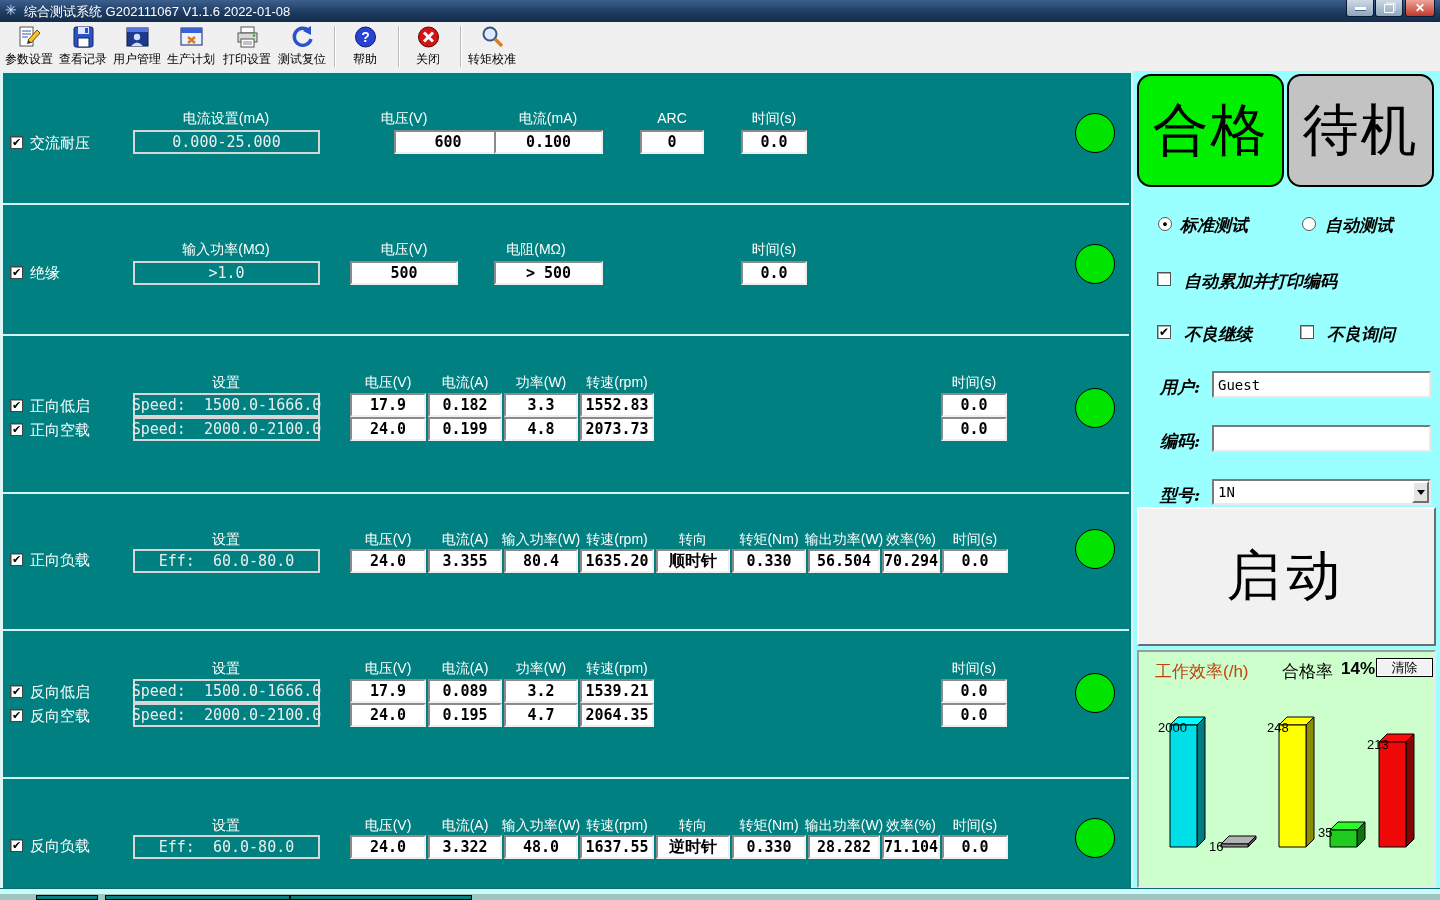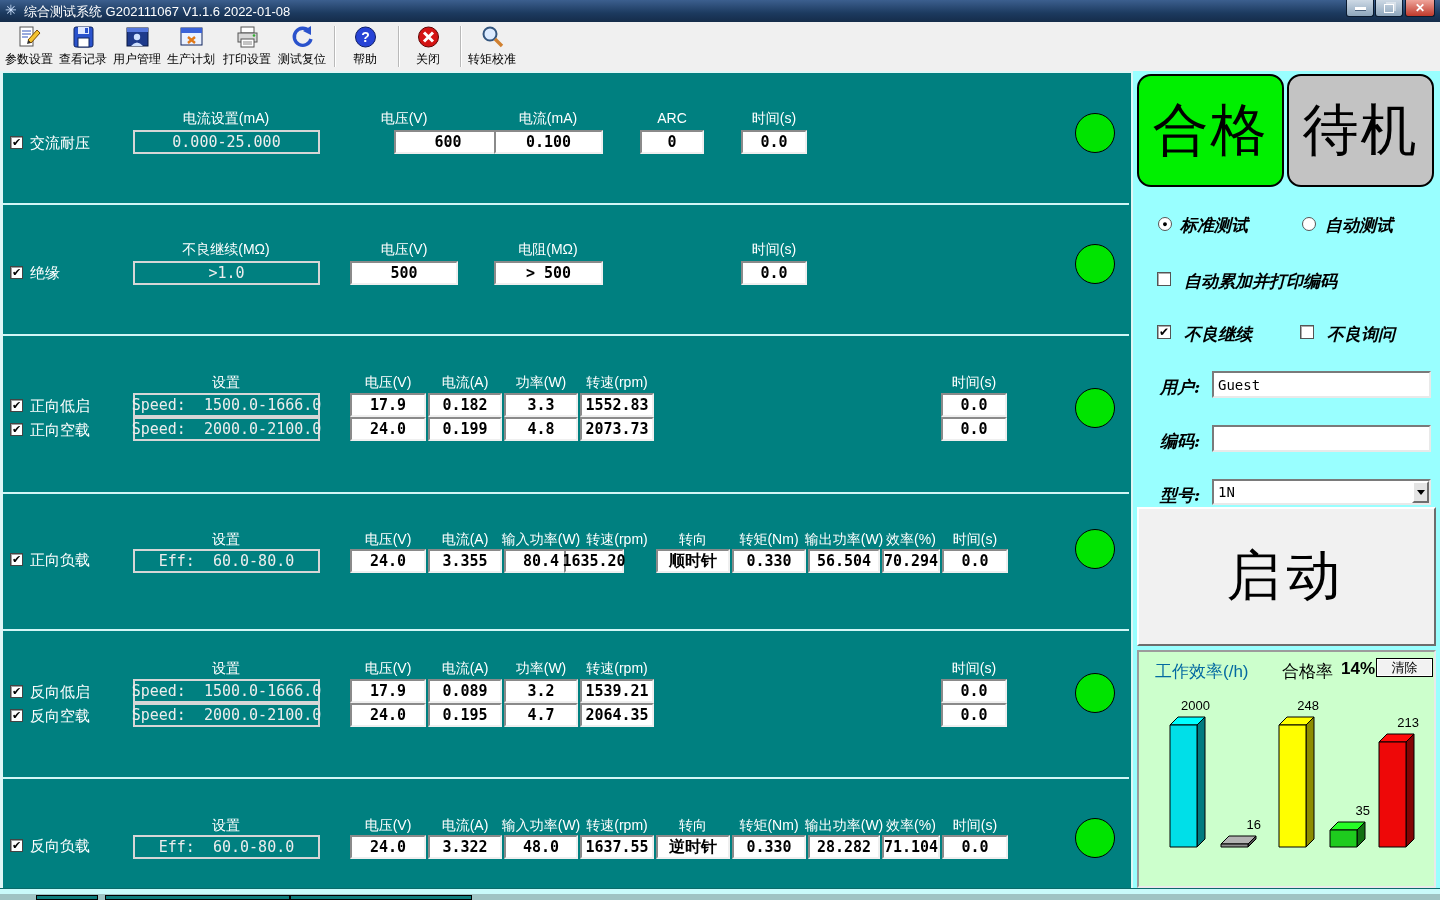--- a/index.html
+++ b/index.html
@@ -61,28 +61,28 @@
              background:#e4e4e4;border:2px solid;border-color:#fff #6f6f6f #6f6f6f #fff;
              display:flex;align-items:center;justify-content:center;}
   .arrow-down{width:0;height:0;border:4px solid transparent;border-top:5px solid #000;margin-top:4px;}
   #start-btn{position:absolute;left:1137px;top:507px;width:299px;height:139px;box-sizing:border-box;
              background:#f1f1f1;border:2px solid;border-color:#fff #6d6d6d #6d6d6d #fff;
              display:flex;align-items:center;justify-content:center;
              font:54px "DejaVu Serif",serif;color:#000;letter-spacing:6px;}
   
   #chart-panel{position:absolute;left:1137px;top:650px;width:299px;height:238px;box-sizing:border-box;
                background:#ccffcc;border:2px solid;border-color:#9c9c9c #e9e9e9 #e9e9e9 #9c9c9c;}
-  #chart-title{position:absolute;left:1155px;top:660px;font-size:17px;color:#0369a1;white-space:nowrap;}
+  #chart-title{position:absolute;left:1155px;top:660px;font-size:17px;color:#c2410c;white-space:nowrap;}
   #pass-label{position:absolute;left:1282px;top:660px;font-size:17px;color:#000;}
   #pass-value{position:absolute;left:1341px;top:659px;font:bold 17px "Liberation Sans",sans-serif;color:#000;}
   #clear-btn{position:absolute;left:1376px;top:658px;width:57px;height:19px;box-sizing:border-box;
              background:#f2f2f2;border:1px solid #000;box-shadow:inset 0 0 0 1px #fff;
              display:flex;align-items:center;justify-content:center;font-size:13px;color:#000;}
   #bars{position:absolute;left:1137px;top:650px;width:299px;height:238px;}
-  .bar-val{position:absolute;width:52px;text-align:right;font:13px "Liberation Sans",sans-serif;color:#000;}
+  .bar-val{position:absolute;width:52px;text-align:left;font:13px "Liberation Sans",sans-serif;color:#000;margin-top:22px;}
   .bar-lab{position:absolute;width:56px;text-align:center;font:15px "Liberation Sans",sans-serif;color:#000;margin-top:38px;}
   
   #strip1{position:absolute;left:0;top:888px;width:1440px;height:6px;background:#c9fbfb;border-top:1px solid #0a6a6a;box-sizing:border-box;}
   #strip2{position:absolute;left:0;top:894px;width:1440px;height:6px;background:#9fc4c4;}
   .tseg{position:absolute;top:895px;height:5px;background:#0c7d7d;border:1px solid #000;box-sizing:border-box;}
 </style>
 </head>
 <body>
 
 <div id="screen">
@@ -202,25 +202,25 @@
     <div class="hdr" style="left:672px;top:110px;">ARC</div>
     <div class="vbox" style="left:640px;top:130px;width:64px;">0</div>
     <div class="hdr" style="left:774px;top:110px;">时间(s)</div>
     <div class="vbox" style="left:741px;top:130px;width:66px;">0.0</div>
     <div class="ind" style="left:1075px;top:113px;"></div>
   </div>
 
   <div>
     <span class="chk" style="left:10px;top:266px;">✔</span>
     <span class="chklbl" style="left:30px;top:264px;font-family:Liberation Serif, serif;">绝缘</span>
-    <div class="hdr" style="left:226px;top:241px;">不良继续(MΩ)</div>
+    <div class="hdr" style="left:226px;top:241px;">输入功率(MΩ)</div>
     <div class="sbox" style="left:133px;top:261px;width:187px;">&gt;1.0</div>
     <div class="hdr" style="left:404px;top:241px;">电压(V)</div>
     <div class="vbox" style="left:350px;top:261px;width:108px;">500</div>
-    <div class="hdr" style="left:548px;top:241px;">电阻(MΩ)</div>
+    <div class="hdr" style="left:536px;top:241px;">电阻(MΩ)</div>
     <div class="vbox" style="left:494px;top:261px;width:109px;">&gt; 500</div>
     <div class="hdr" style="left:774px;top:241px;">时间(s)</div>
     <div class="vbox" style="left:741px;top:261px;width:66px;">0.0</div>
     <div class="ind" style="left:1075px;top:244px;"></div>
   </div>
 
   <div>
     <span class="chk" style="left:10px;top:399px;">✔</span>
     <span class="chklbl" style="left:30px;top:397px;">正向低启</span>
     <span class="chk" style="left:10px;top:423px;">✔</span>
@@ -256,21 +256,21 @@
     <div class="hdr" style="left:541px;top:531px;">输入功率(W)</div>
     <div class="hdr" style="left:617px;top:531px;">转速(rpm)</div>
     <div class="hdr" style="left:693px;top:531px;">转向</div>
     <div class="hdr" style="left:769px;top:531px;">转矩(Nm)</div>
     <div class="hdr" style="left:844px;top:531px;">输出功率(W)</div>
     <div class="hdr" style="left:911px;top:531px;">效率(%)</div>
     <div class="hdr" style="left:975px;top:531px;">时间(s)</div>
     <div class="vbox" style="left:350px;top:549px;width:76px;">24.0</div>
     <div class="vbox" style="left:428px;top:549px;width:74px;">3.355</div>
     <div class="vbox" style="left:504px;top:549px;width:74px;">80.4</div>
-    <div class="vbox" style="left:564px;top:549px;width:60px;">1635.20</div>
+    <div class="vbox" style="left:580px;top:549px;width:74px;">1635.20</div>
     <div class="vbox cn" style="left:656px;top:549px;width:74px;">顺时针</div>
     <div class="vbox" style="left:732px;top:549px;width:74px;">0.330</div>
     <div class="vbox" style="left:808px;top:549px;width:72px;">56.504</div>
     <div class="vbox" style="left:882px;top:549px;width:58px;">70.294</div>
     <div class="vbox" style="left:942px;top:549px;width:66px;">0.0</div>
     <div class="ind" style="left:1075px;top:529px;"></div>
   </div>
 
   <div>
     <span class="chk" style="left:10px;top:685px;">✔</span>

